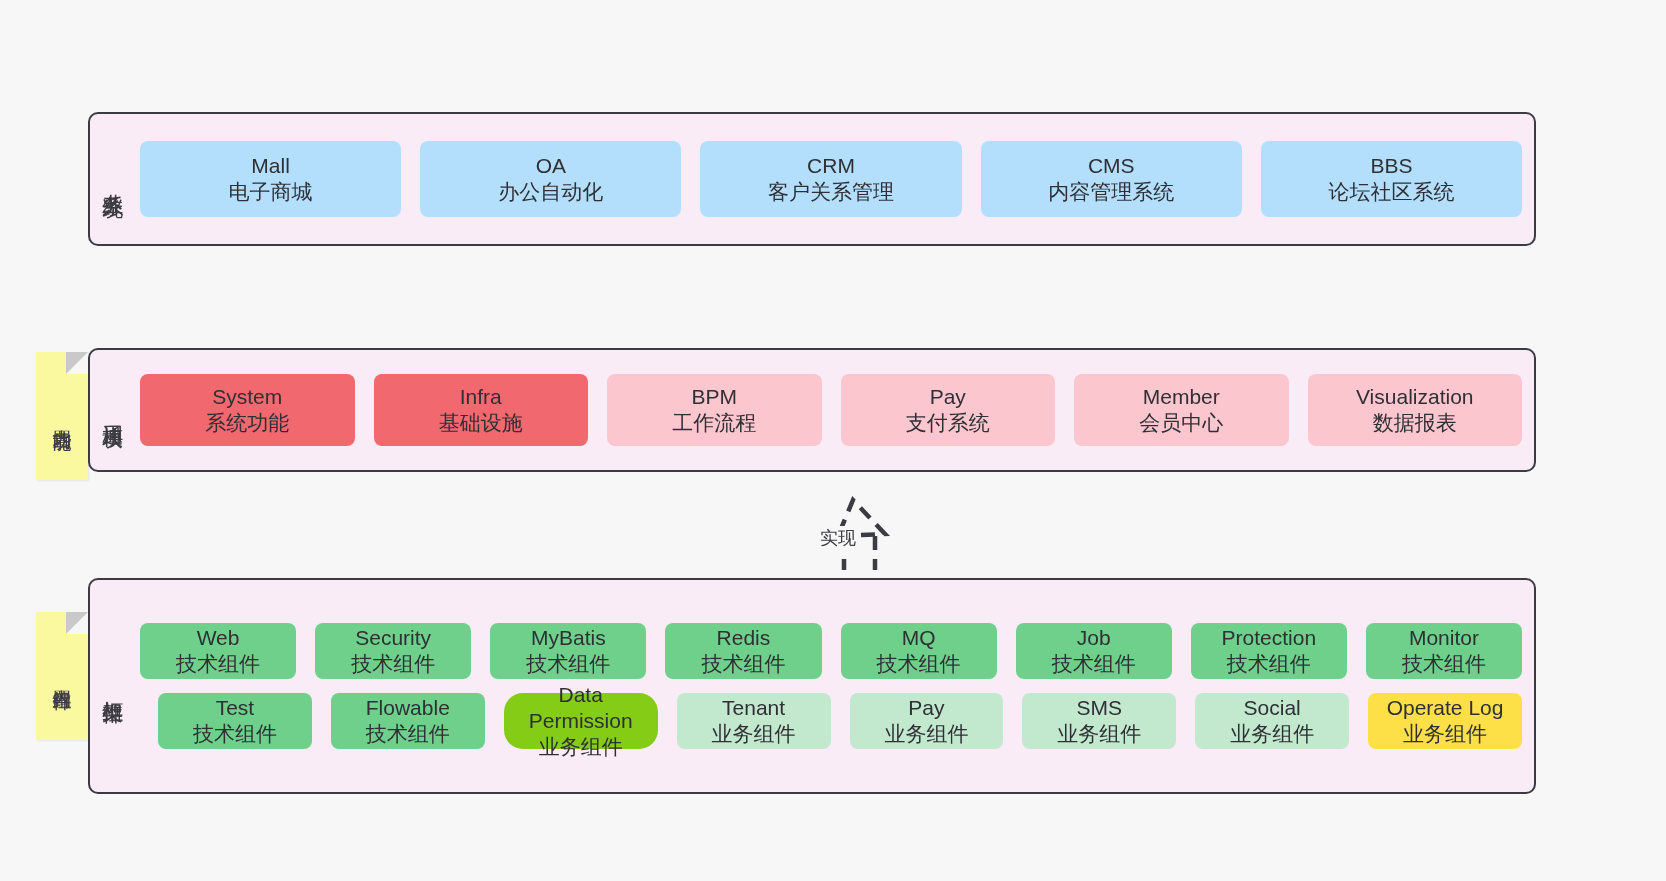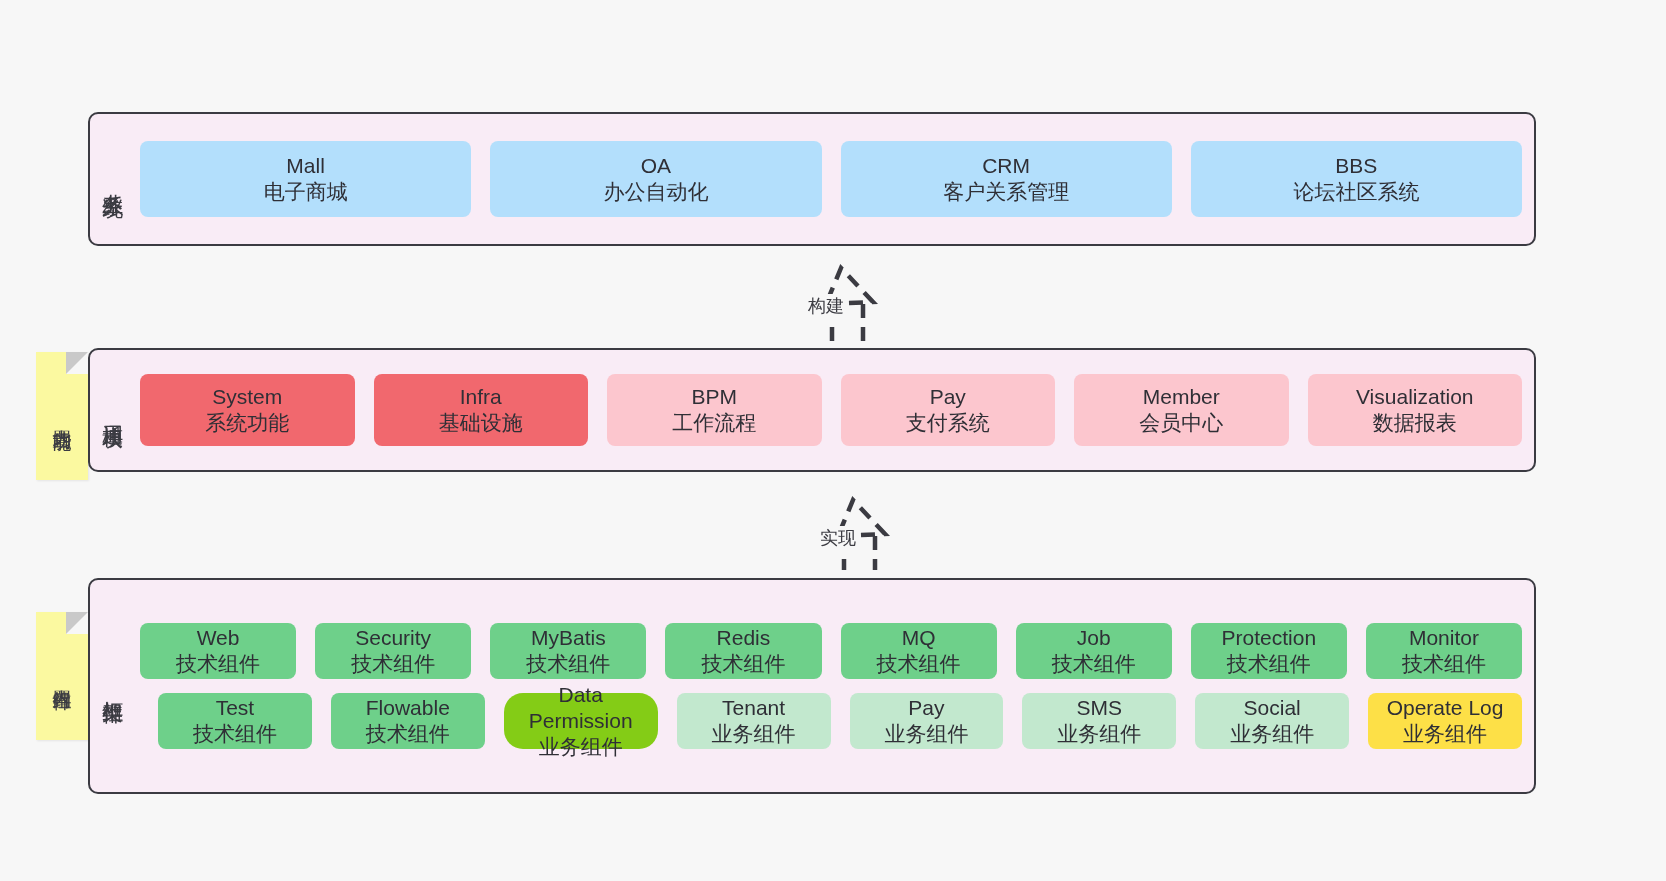--- a/index.html
+++ b/index.html
@@ -149,36 +149,31 @@
         </div>
         <div class="node h-biz c-blue" style="background: rgb(179, 223, 252);">
           <span class="en">OA</span>
           <span class="cn">办公自动化</span>
         </div>
         <div class="node h-biz c-blue" style="background: rgb(179, 223, 252);">
           <span class="en">CRM</span>
           <span class="cn">客户关系管理</span>
         </div>
         <div class="node h-biz c-blue" style="background: rgb(179, 223, 252);">
+          <span class="en">CMS</span>
+          <span class="cn">内容管理系统</span>
+        </div>
+        <div class="node h-biz c-blue" style="background: rgb(179, 223, 252);">
           <span class="en">BBS</span>
           <span class="cn">论坛社区系统</span>
         </div>
       </div>
     </div>
   </div>
 
-  <div class="arrow-group" style="left:760px; top:258px; width:160px; height:92px;">
-    <svg width="160" height="92" viewBox="0 0 160 92" aria-hidden="true">
-
-      <path d="M 66 46 L 113 44 L 81 10 Z" fill="none" stroke="#3b3b42" stroke-width="4.5" stroke-dasharray="14 9" stroke-linecap="butt"></path>
-
-      <path d="M 72 46 L 72 92 M 103 46 L 103 92" fill="none" stroke="#3b3b42" stroke-width="4.5" stroke-dasharray="14 9"></path>
-    </svg>
-    <div class="arrow-label" style="left:46px; top:36px;">构建</div>
-  </div>
 
   <div class="sticky" style="left:36px; top:352px; height:128px;">
     <span class="sticky-text">内置功能</span>
   </div>
   <div class="layer" id="layer-common-module" style="left:88px; top:348px; width:1448px; height:124px;">
     <div class="layer-title">通用模块</div>
     <div class="layer-body">
       <div class="row">
         <div class="node h-mod c-red" style="background: rgb(241, 104, 110);">
           <span class="en">System</span>

